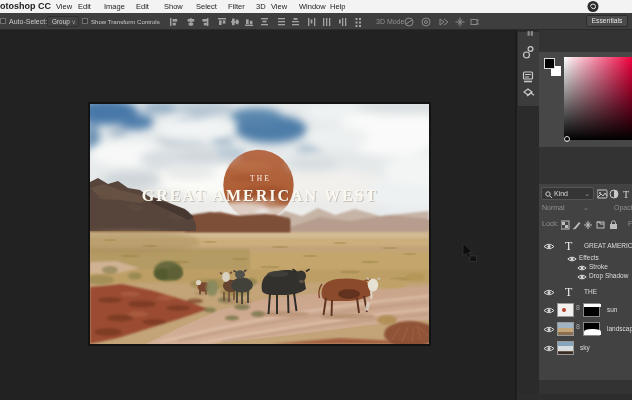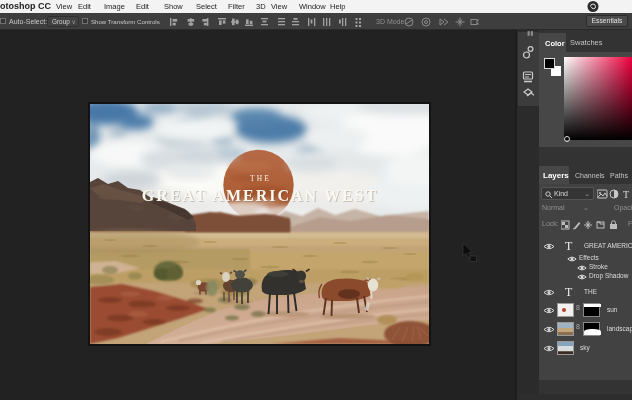--- a/index.html
+++ b/index.html
@@ -162,36 +162,27 @@
     <circle cx="5.5" cy="15" r="3"></circle>
         <circle cx="9.5" cy="9" r="2.4"></circle>
     <rect x="2.5" y="32" width="9" height="7" rx="1"></rect>
         <path d="M4 34.5 h6 M4 37 h4"></path>
         <path d="M3 41.5 h8" stroke-width="1.6"></path>
     <path d="M3 52 l4 -3 l4 3 l-4 3 z"></path>
         <path d="M6 56 l4 -3 l3 2.2"></path>
   </svg>
  </div>
  <div id="panels">
-  <div class="ptabrow" style="top:3px;height:19px">
-    <div class="ptab-act" style="left:0;top:0;width:27px;height:19px;font-size:7.5px;padding:6px 0 0 6px">Color</div>
-    <span style="position:absolute;left:31px;top:5px">Swatches</span>
-  </div>
   <div id="colorbody">
     <div style="position:absolute;left:12px;top:14px;width:10px;height:10px;background:#fff"></div>
     <div style="position:absolute;left:5px;top:6px;width:11px;height:11px;background:#000;border:1px solid #dadada"></div>
     <div id="grad"></div>
     <svg class="abs" style="left:24px;top:83px" width="10" height="10">
           <circle cx="4" cy="4" r="2.5" fill="none" stroke="#ddd" stroke-width="1"></circle>
         </svg>
-  </div>
-  <div id="layertabs">
-    <div class="ptab-act" style="left:0;top:0;width:30px;height:18px;font-size:8px;padding:5px 0 0 4px">Layers</div>
-    <span style="position:absolute;left:36px;top:6px">Channels</span>
-    <span style="position:absolute;left:71px;top:6px">Paths</span>
   </div>
   <div id="layersbody">
     <div style="position:absolute;left:2px;top:3px;width:53px;height:13px;background:#353535;border:1px solid #555;border-radius:2px;color:#d8d8d8;font-size:7px;padding:2px 0 0 12px">Kind <span style="position:absolute;right:3px;color:#999">⌄</span>
       <svg class="abs" style="left:3px;top:3px" width="8" height="8" viewBox="0 0 8 8">
             <circle cx="3" cy="3" r="2.2" fill="none" stroke="#c9c9c9"></circle>
             <path d="M4.6 4.6 L7 7" stroke="#c9c9c9"></path>
           </svg>
     </div>
     <svg class="abs" style="left:58px;top:5px" width="35" height="11" viewBox="0 0 35 11">
       <rect x="0" y="1" width="10" height="8" rx="1" fill="none" stroke="#c9c9c9"></rect>

